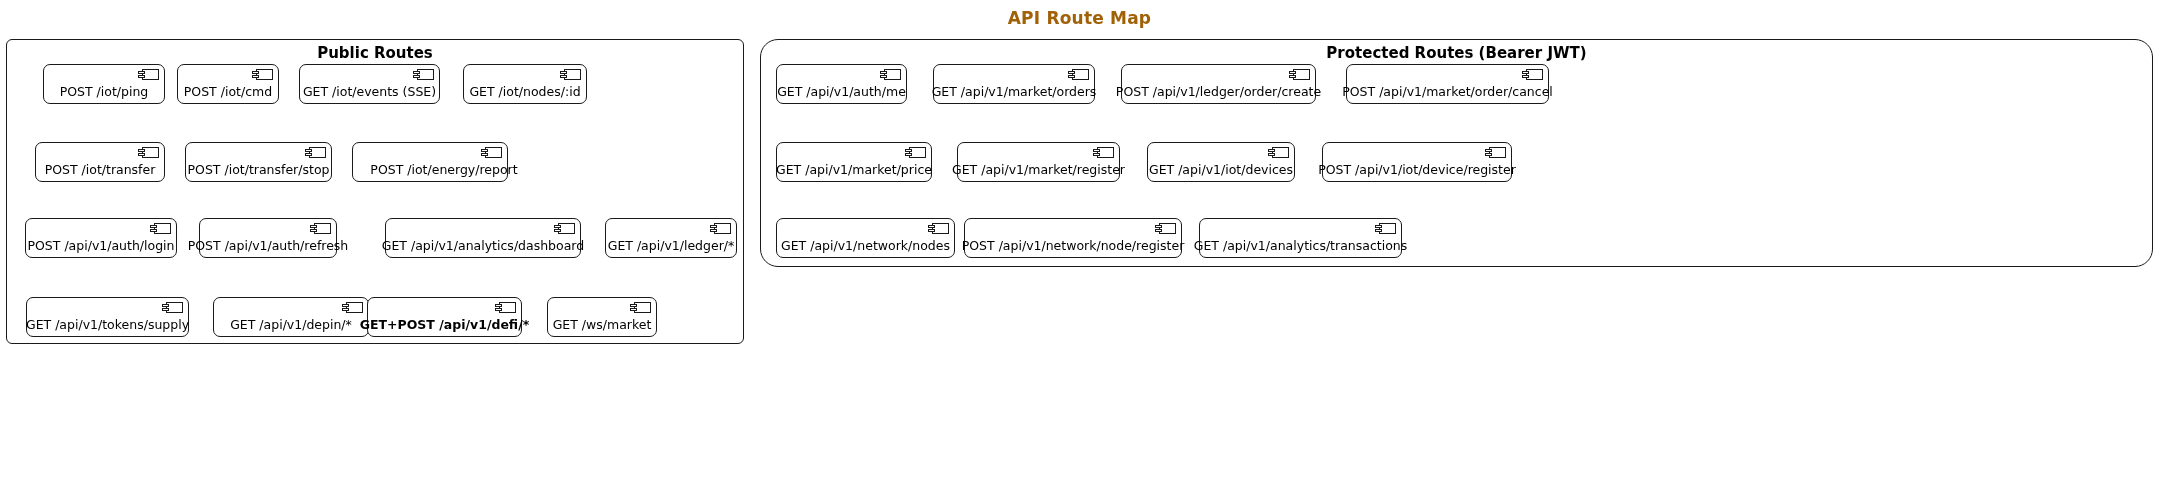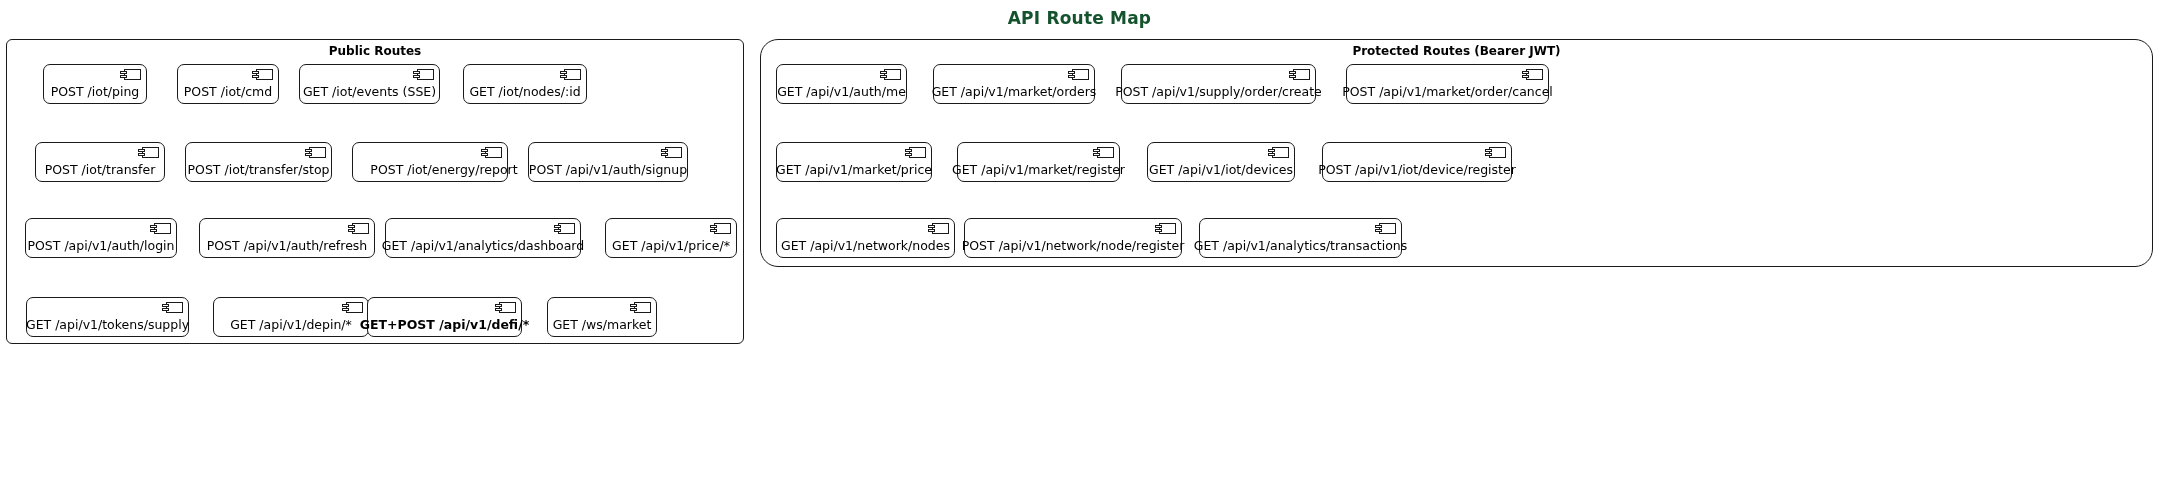--- a/index.html
+++ b/index.html
@@ -17,39 +17,39 @@
 
   
   .page-title {
     position: absolute;
     top: 8px;
     left: 0;
     width: 2159px;
     text-align: center;
     font-size: 17px;
     font-weight: bold;
-    color: #14532d;
+    color: #a16207;
     letter-spacing: 0.2px;
   }
 
   
   .panel {
     position: absolute;
     border: 1.4px solid #1a1a1a;
     border-radius: 6px;
     background: #ffffff;
     box-sizing: border-box;
   }
   .panel-title {
     position: absolute;
     top: 4px;
     left: 0;
     width: 100%;
     text-align: center;
-    font-size: 12px;
+    font-size: 15px;
     font-weight: bold;
     color: #000000;
   }
 
   #panel-public {
     left: 6px;
     top: 39px;
     width: 738px;
     height: 305px;
   }
@@ -106,21 +106,21 @@
   .component-icon::before { top: 1px; }
   .component-icon::after  { bottom: 1px; }
 </style>
 </head>
 <body>
 
 <div class="page-title">API Route Map</div>
 
 <div class="panel" id="panel-public">
   <div class="panel-title">Public Routes</div>
-<div class="node" style="left: 36px; top: 24px; width: 104px;">
+<div class="node" style="left: 36px; top: 24px; width: 122px;">
       <span class="component-icon"></span>
       <span class="node-label">POST /iot/ping</span>
     </div>
     <div class="node" style="left: 170px; top: 24px; width: 102px;">
       <span class="component-icon"></span>
       <span class="node-label">POST /iot/cmd</span>
     </div>
     <div class="node" style="left: 292px; top: 24px; width: 141px;">
       <span class="component-icon"></span>
       <span class="node-label">GET /iot/events (SSE)</span>
@@ -134,39 +134,35 @@
       <span class="node-label">POST /iot/transfer</span>
     </div>
     <div class="node" style="left: 178px; top: 102px; width: 147px;">
       <span class="component-icon"></span>
       <span class="node-label">POST /iot/transfer/stop</span>
     </div>
     <div class="node" style="left: 345px; top: 102px; width: 156px; padding-left: 28px;">
       <span class="component-icon"></span>
       <span class="node-label">POST /iot/energy/report</span>
     </div>
-    <div class="node" style="left: 521px; top: 102px; width: 160px;">
-      <span class="component-icon"></span>
-      <span class="node-label">POST /api/v1/auth/signup</span>
-    </div>
     <div class="node" style="left: 18px; top: 178px; width: 152px;">
       <span class="component-icon"></span>
       <span class="node-label">POST /api/v1/auth/login</span>
     </div>
-    <div class="node" style="left: 192px; top: 178px; width: 176px;">
+    <div class="node" style="left: 192px; top: 178px; width: 138px;">
       <span class="component-icon"></span>
       <span class="node-label">POST /api/v1/auth/refresh</span>
     </div>
     <div class="node" style="left: 378px; top: 178px; width: 196px;">
       <span class="component-icon"></span>
       <span class="node-label">GET /api/v1/analytics/dashboard</span>
     </div>
     <div class="node" style="left: 598px; top: 178px; width: 132px;">
       <span class="component-icon"></span>
-      <span class="node-label">GET /api/v1/price/*</span>
+      <span class="node-label">GET /api/v1/ledger/*</span>
     </div>
     <div class="node" style="left: 19px; top: 257px; width: 163px;">
       <span class="component-icon"></span>
       <span class="node-label">GET /api/v1/tokens/supply</span>
     </div>
     <div class="node" style="left: 206px; top: 257px; width: 156px;">
       <span class="component-icon"></span>
       <span class="node-label">GET /api/v1/depin/*</span>
     </div>
     <div class="node" style="left: 360px; top: 257px; width: 155px; font-weight: bold;">
@@ -184,21 +180,21 @@
 <div class="node" style="left: 15px; top: 24px; width: 131px;">
       <span class="component-icon"></span>
       <span class="node-label">GET /api/v1/auth/me</span>
     </div>
     <div class="node" style="left: 172px; top: 24px; width: 162px;">
       <span class="component-icon"></span>
       <span class="node-label">GET /api/v1/market/orders</span>
     </div>
     <div class="node" style="left: 360px; top: 24px; width: 195px;">
       <span class="component-icon"></span>
-      <span class="node-label">POST /api/v1/supply/order/create</span>
+      <span class="node-label">POST /api/v1/ledger/order/create</span>
     </div>
     <div class="node" style="left: 585px; top: 24px; width: 203px;">
       <span class="component-icon"></span>
       <span class="node-label">POST /api/v1/market/order/cancel</span>
     </div>
     <div class="node" style="left: 15px; top: 102px; width: 156px;">
       <span class="component-icon"></span>
       <span class="node-label">GET /api/v1/market/price</span>
     </div>
     <div class="node" style="left: 196px; top: 102px; width: 163px;">

